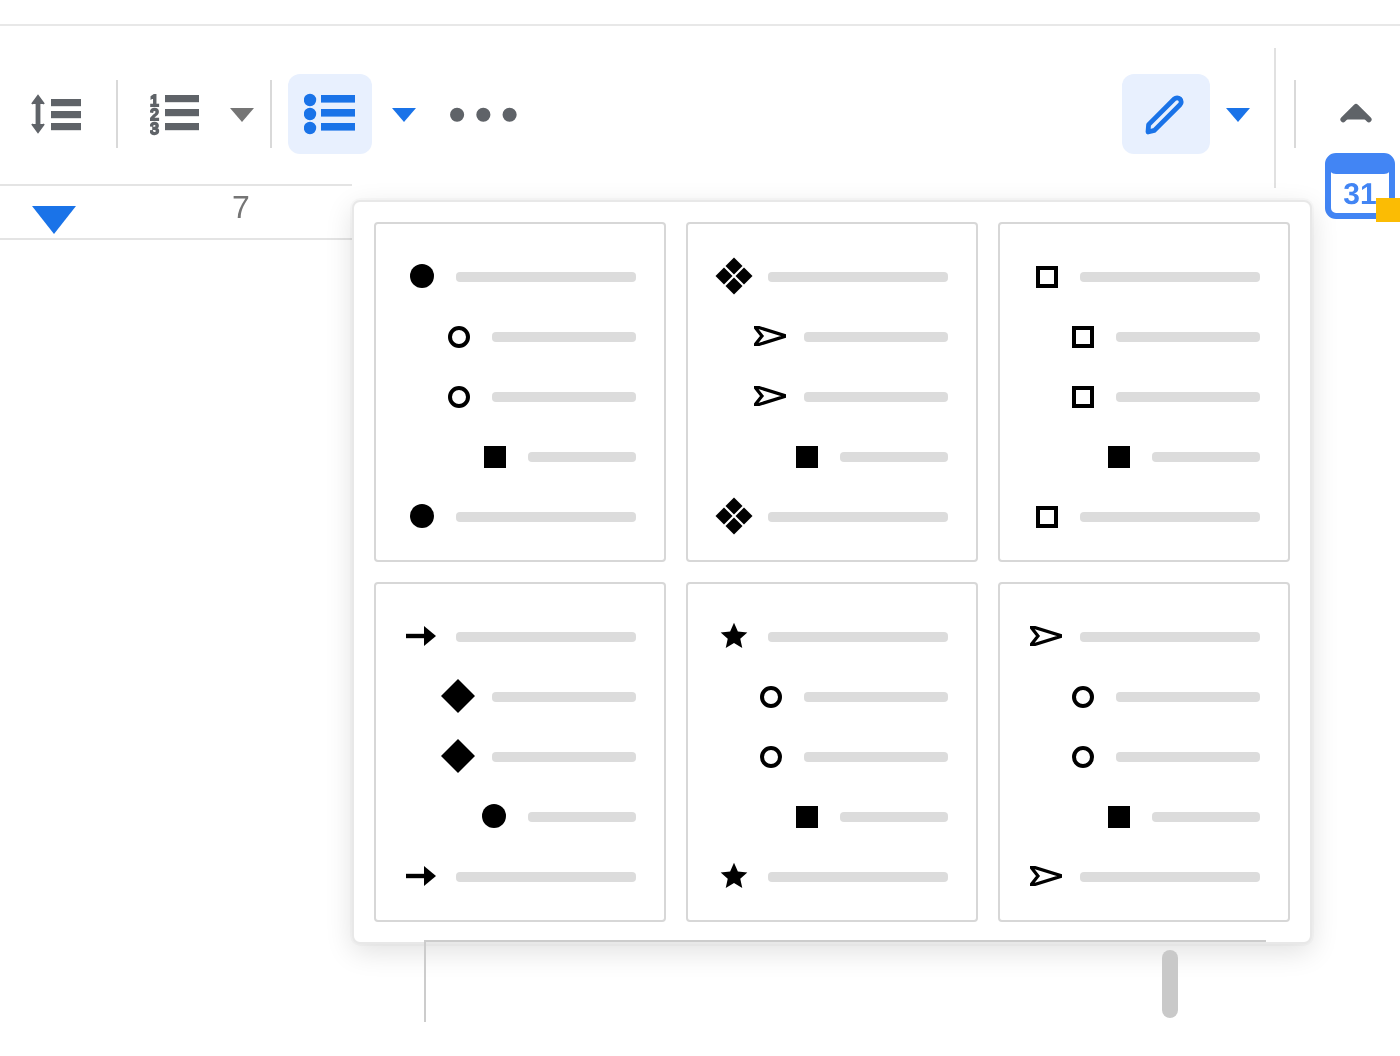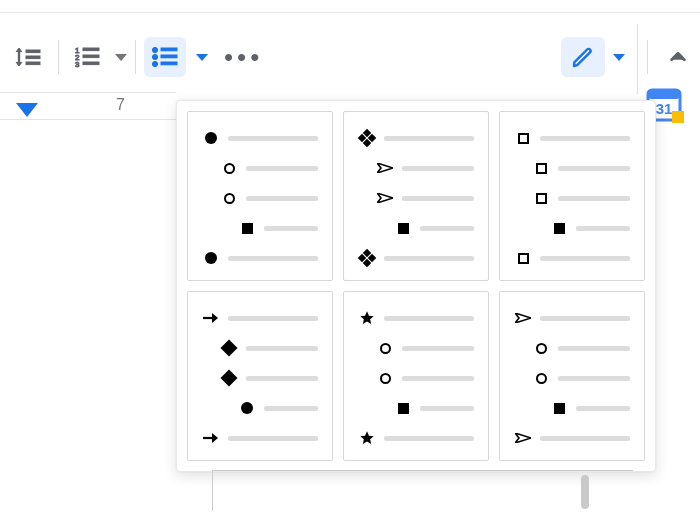--- a/index.html
+++ b/index.html
@@ -89,24 +89,24 @@
     right: 62px;
     top: 24px;
     height: 70px;
     width:1px;
     background:#e1e1e1;
   }
 
   
   .right-rail {
     position:absolute;
-    right:0; top:84px;
+    right:0; top:72px;
     width:56px;
     display:flex;
-    justify-content:flex-start;
+    justify-content:flex-end;
   }
   .calendar-icon {
     width:40px; height:40px;
     position:relative;
   }
 
   
   .ruler {
     position:absolute;
     left:0;

